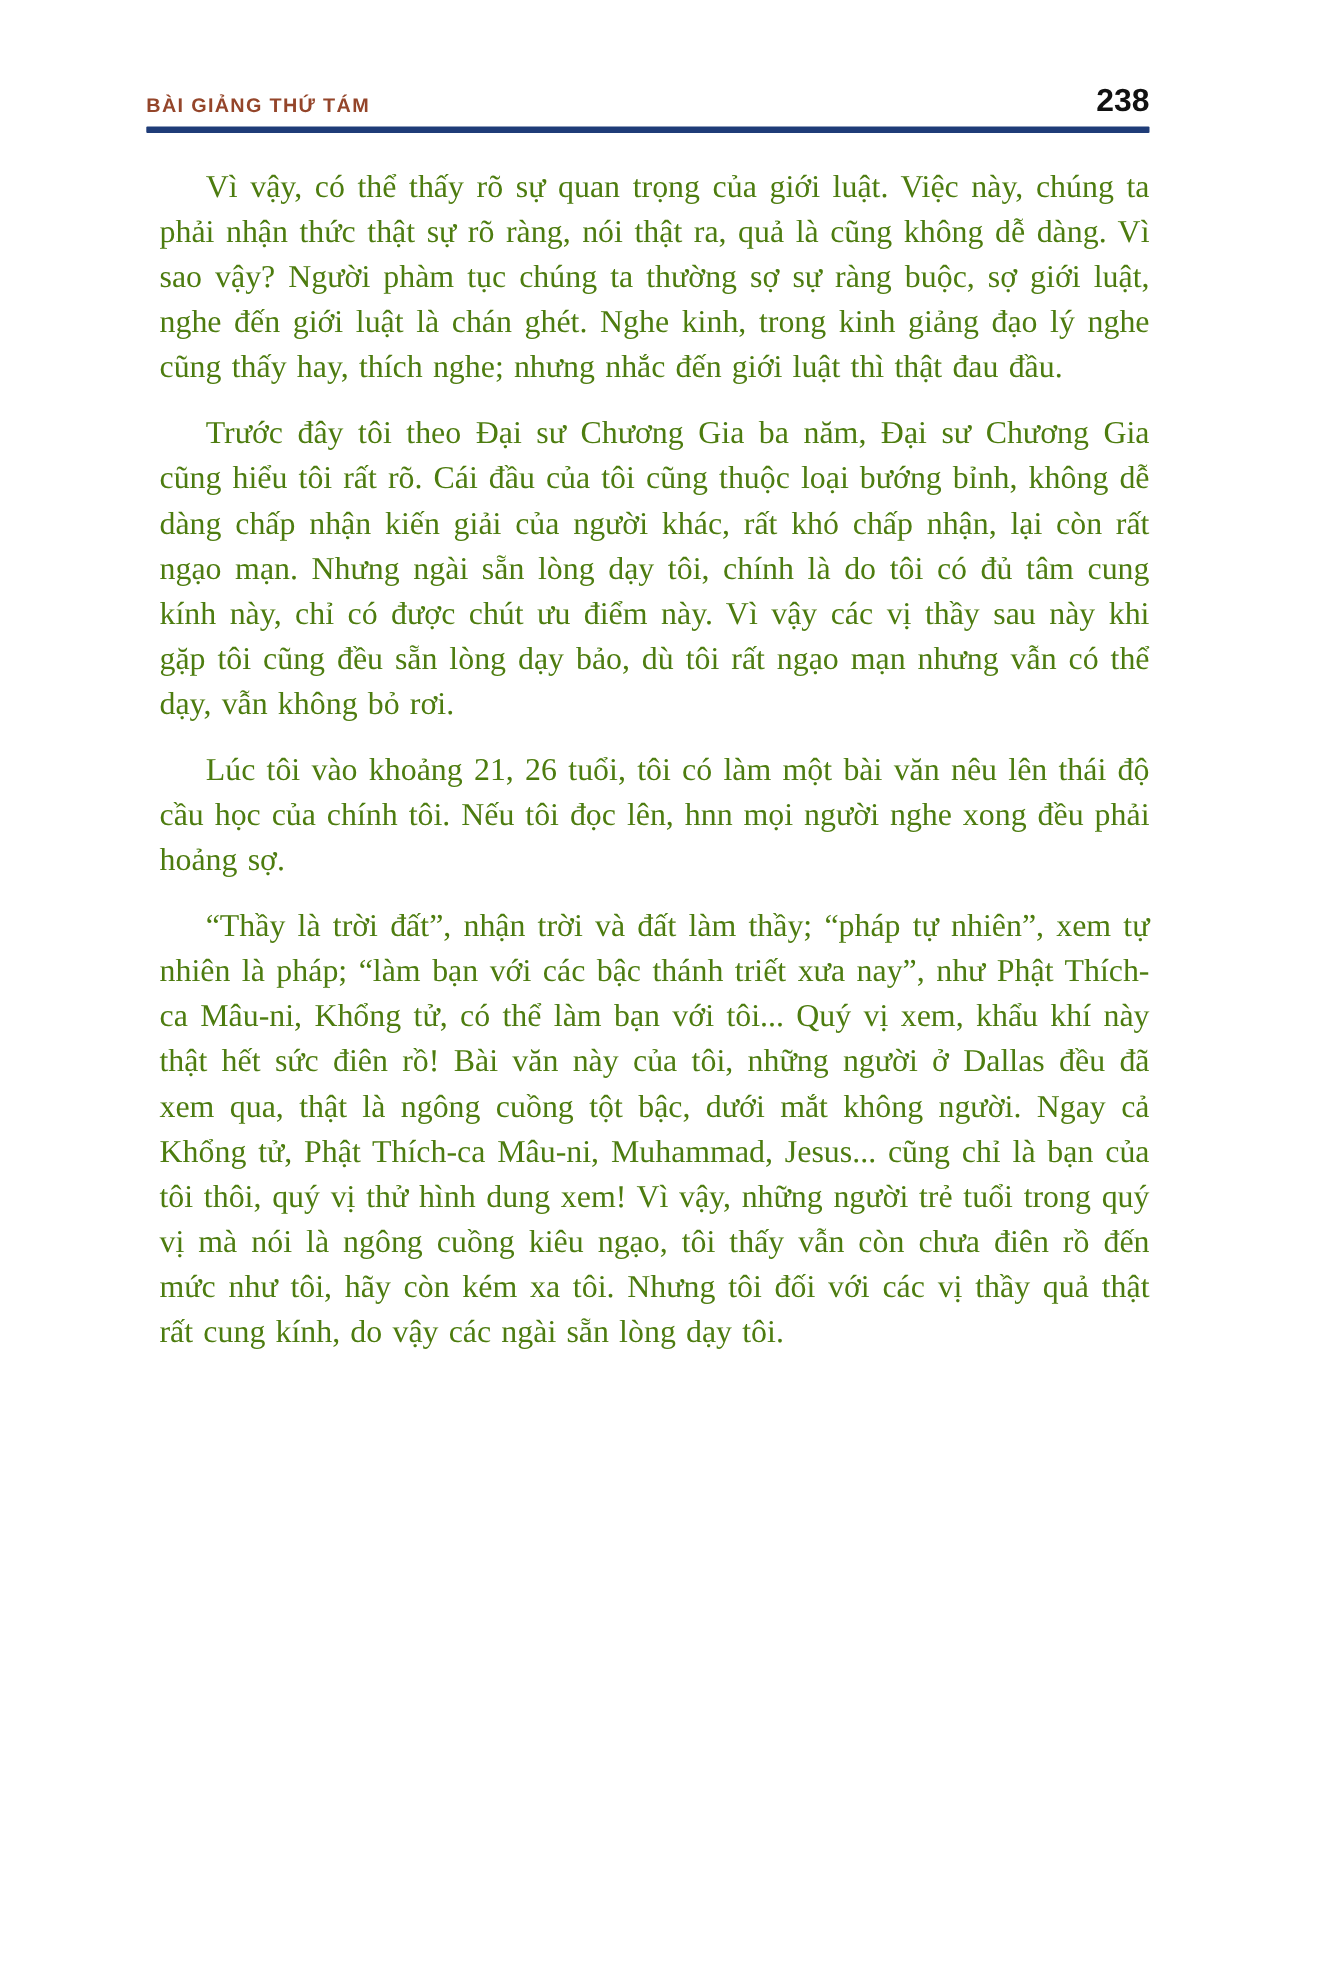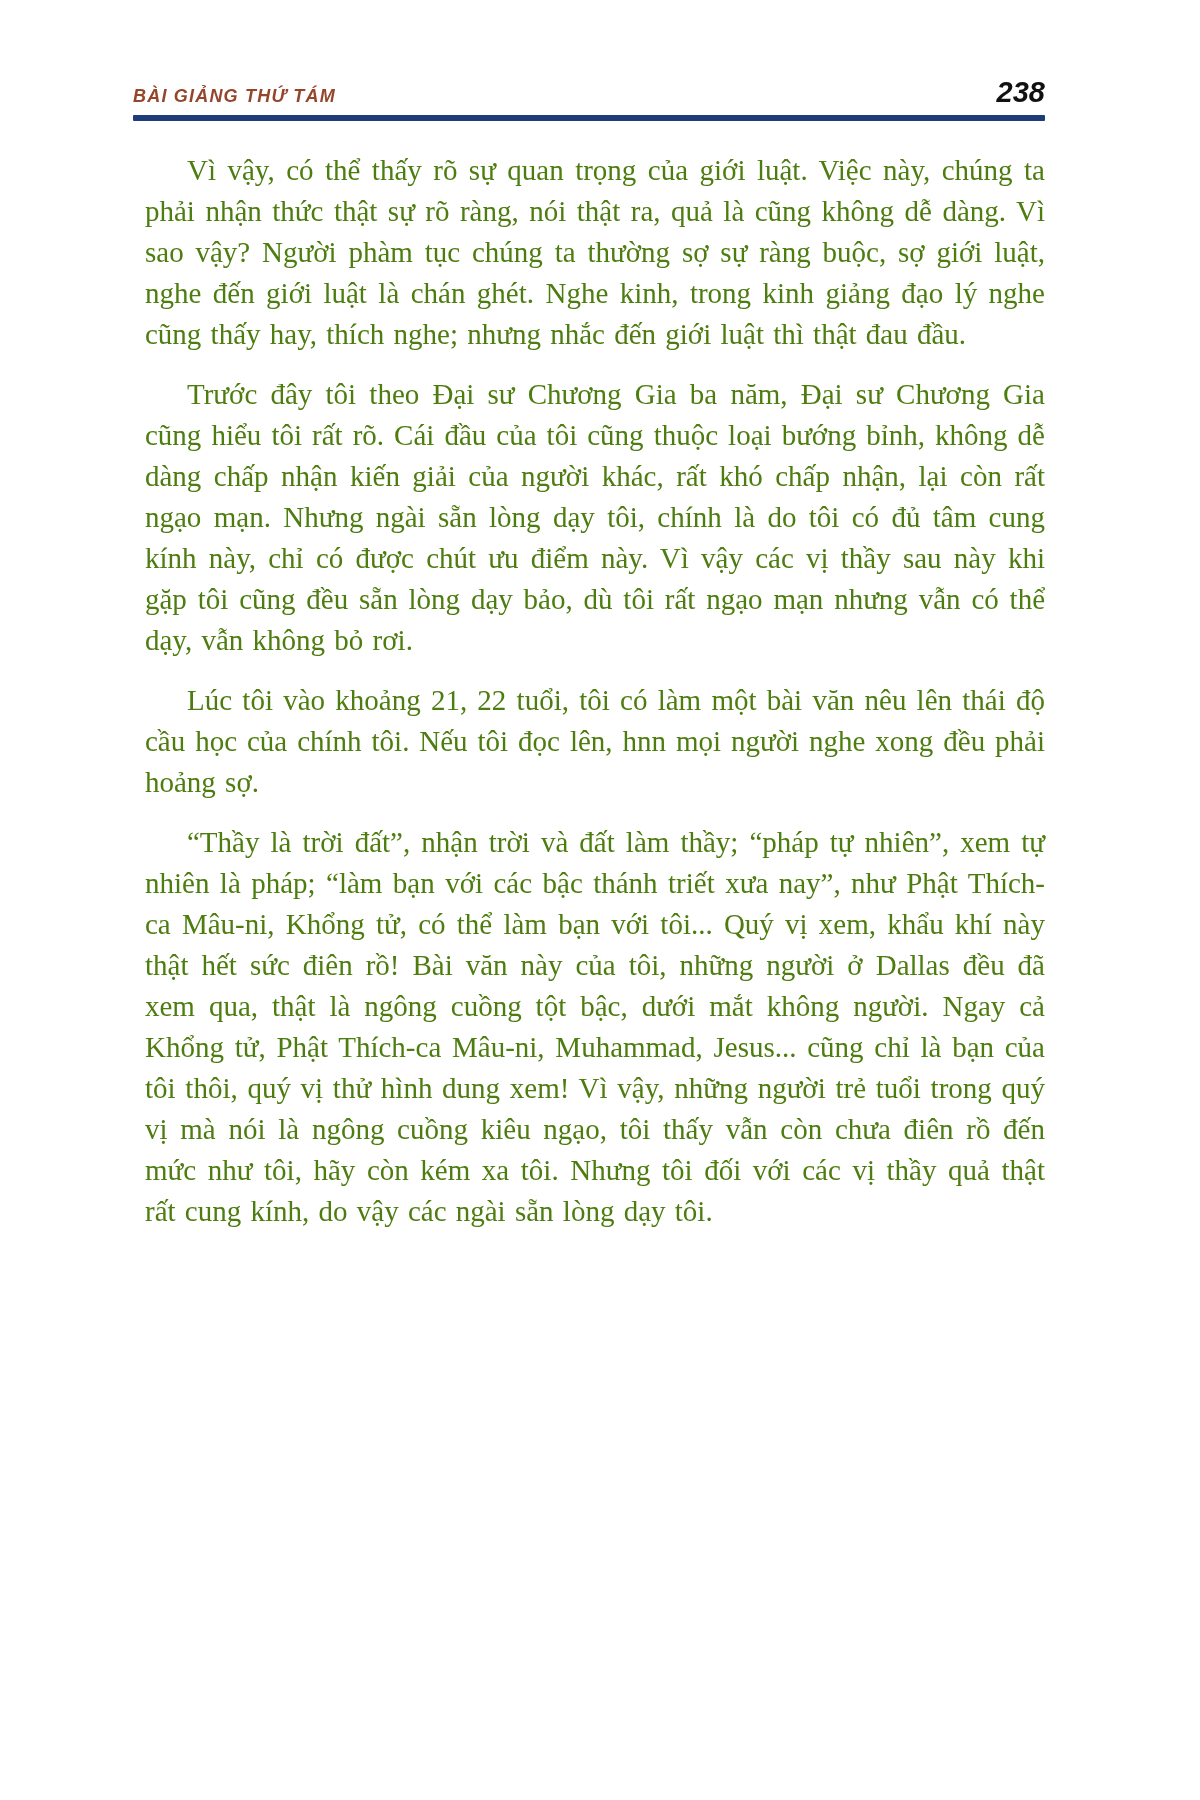--- a/index.html
+++ b/index.html
@@ -20,21 +20,20 @@
     position: absolute;
     left: 133px;
     top: 78px;
     width: 912px;
   }
   .header-row {
     display: flex;
     justify-content: space-between;
     align-items: flex-end;
     padding-bottom: 8px;
-    font-style: italic;
   }
   .running-title {
     font-family: "Liberation Sans", sans-serif;
     font-weight: bold;
     font-size: 18px;
     letter-spacing: 1.2px;
     color: #94452a;
     text-transform: uppercase;
   }
   .page-number {
@@ -75,17 +74,17 @@
     <div class="header-row">
       <span class="running-title">BÀI GIẢNG THỨ TÁM</span>
       <span class="page-number">238</span>
     </div>
     <div class="header-rule"></div>
   </div>
 
   <div class="body-text">
     <p>Vì vậy, có thể thấy rõ sự quan trọng của giới luật. Việc này, chúng ta phải nhận thức thật sự rõ ràng, nói thật ra, quả là cũng không dễ dàng. Vì sao vậy? Người phàm tục chúng ta thường sợ sự ràng buộc, sợ giới luật, nghe đến giới luật là chán ghét. Nghe kinh, trong kinh giảng đạo lý nghe cũng thấy hay, thích nghe; nhưng nhắc đến giới luật thì thật đau đầu.</p>
     <p>Trước đây tôi theo Đại sư Chương Gia ba năm, Đại sư Chương Gia cũng hiểu tôi rất rõ. Cái đầu của tôi cũng thuộc loại bướng bỉnh, không dễ dàng chấp nhận kiến giải của người khác, rất khó chấp nhận, lại còn rất ngạo mạn. Nhưng ngài sẵn lòng dạy tôi, chính là do tôi có đủ tâm cung kính này, chỉ có được chút ưu điểm này. Vì vậy các vị thầy sau này khi gặp tôi cũng đều sẵn lòng dạy bảo, dù tôi rất ngạo mạn nhưng vẫn có thể dạy, vẫn không bỏ rơi.</p>
-    <p>Lúc tôi vào khoảng 21, 22 tuổi, tôi có làm một bài văn nêu lên thái độ cầu học của chính tôi. Nếu tôi đọc lên, hnn mọi người nghe xong đều phải hoảng sợ.</p>
+    <p>Lúc tôi vào khoảng 21, 26 tuổi, tôi có làm một bài văn nêu lên thái độ cầu học của chính tôi. Nếu tôi đọc lên, hnn mọi người nghe xong đều phải hoảng sợ.</p>
     <p>“Thầy là trời đất”, nhận trời và đất làm thầy; “pháp tự nhiên”, xem tự nhiên là pháp; “làm bạn với các bậc thánh triết xưa nay”, như Phật Thích-ca Mâu-ni, Khổng tử, có thể làm bạn với tôi... Quý vị xem, khẩu khí này thật hết sức điên rồ! Bài văn này của tôi, những người ở Dallas đều đã xem qua, thật là ngông cuồng tột bậc, dưới mắt không người. Ngay cả Khổng tử, Phật Thích-ca Mâu-ni, Muhammad, Jesus... cũng chỉ là bạn của tôi thôi, quý vị thử hình dung xem! Vì vậy, những người trẻ tuổi trong quý vị mà nói là ngông cuồng kiêu ngạo, tôi thấy vẫn còn chưa điên rồ đến mức như tôi, hãy còn kém xa tôi. Nhưng tôi đối với các vị thầy quả thật rất cung kính, do vậy các ngài sẵn lòng dạy tôi.</p>
   </div>
 
 </div>
 
 </body></html>

